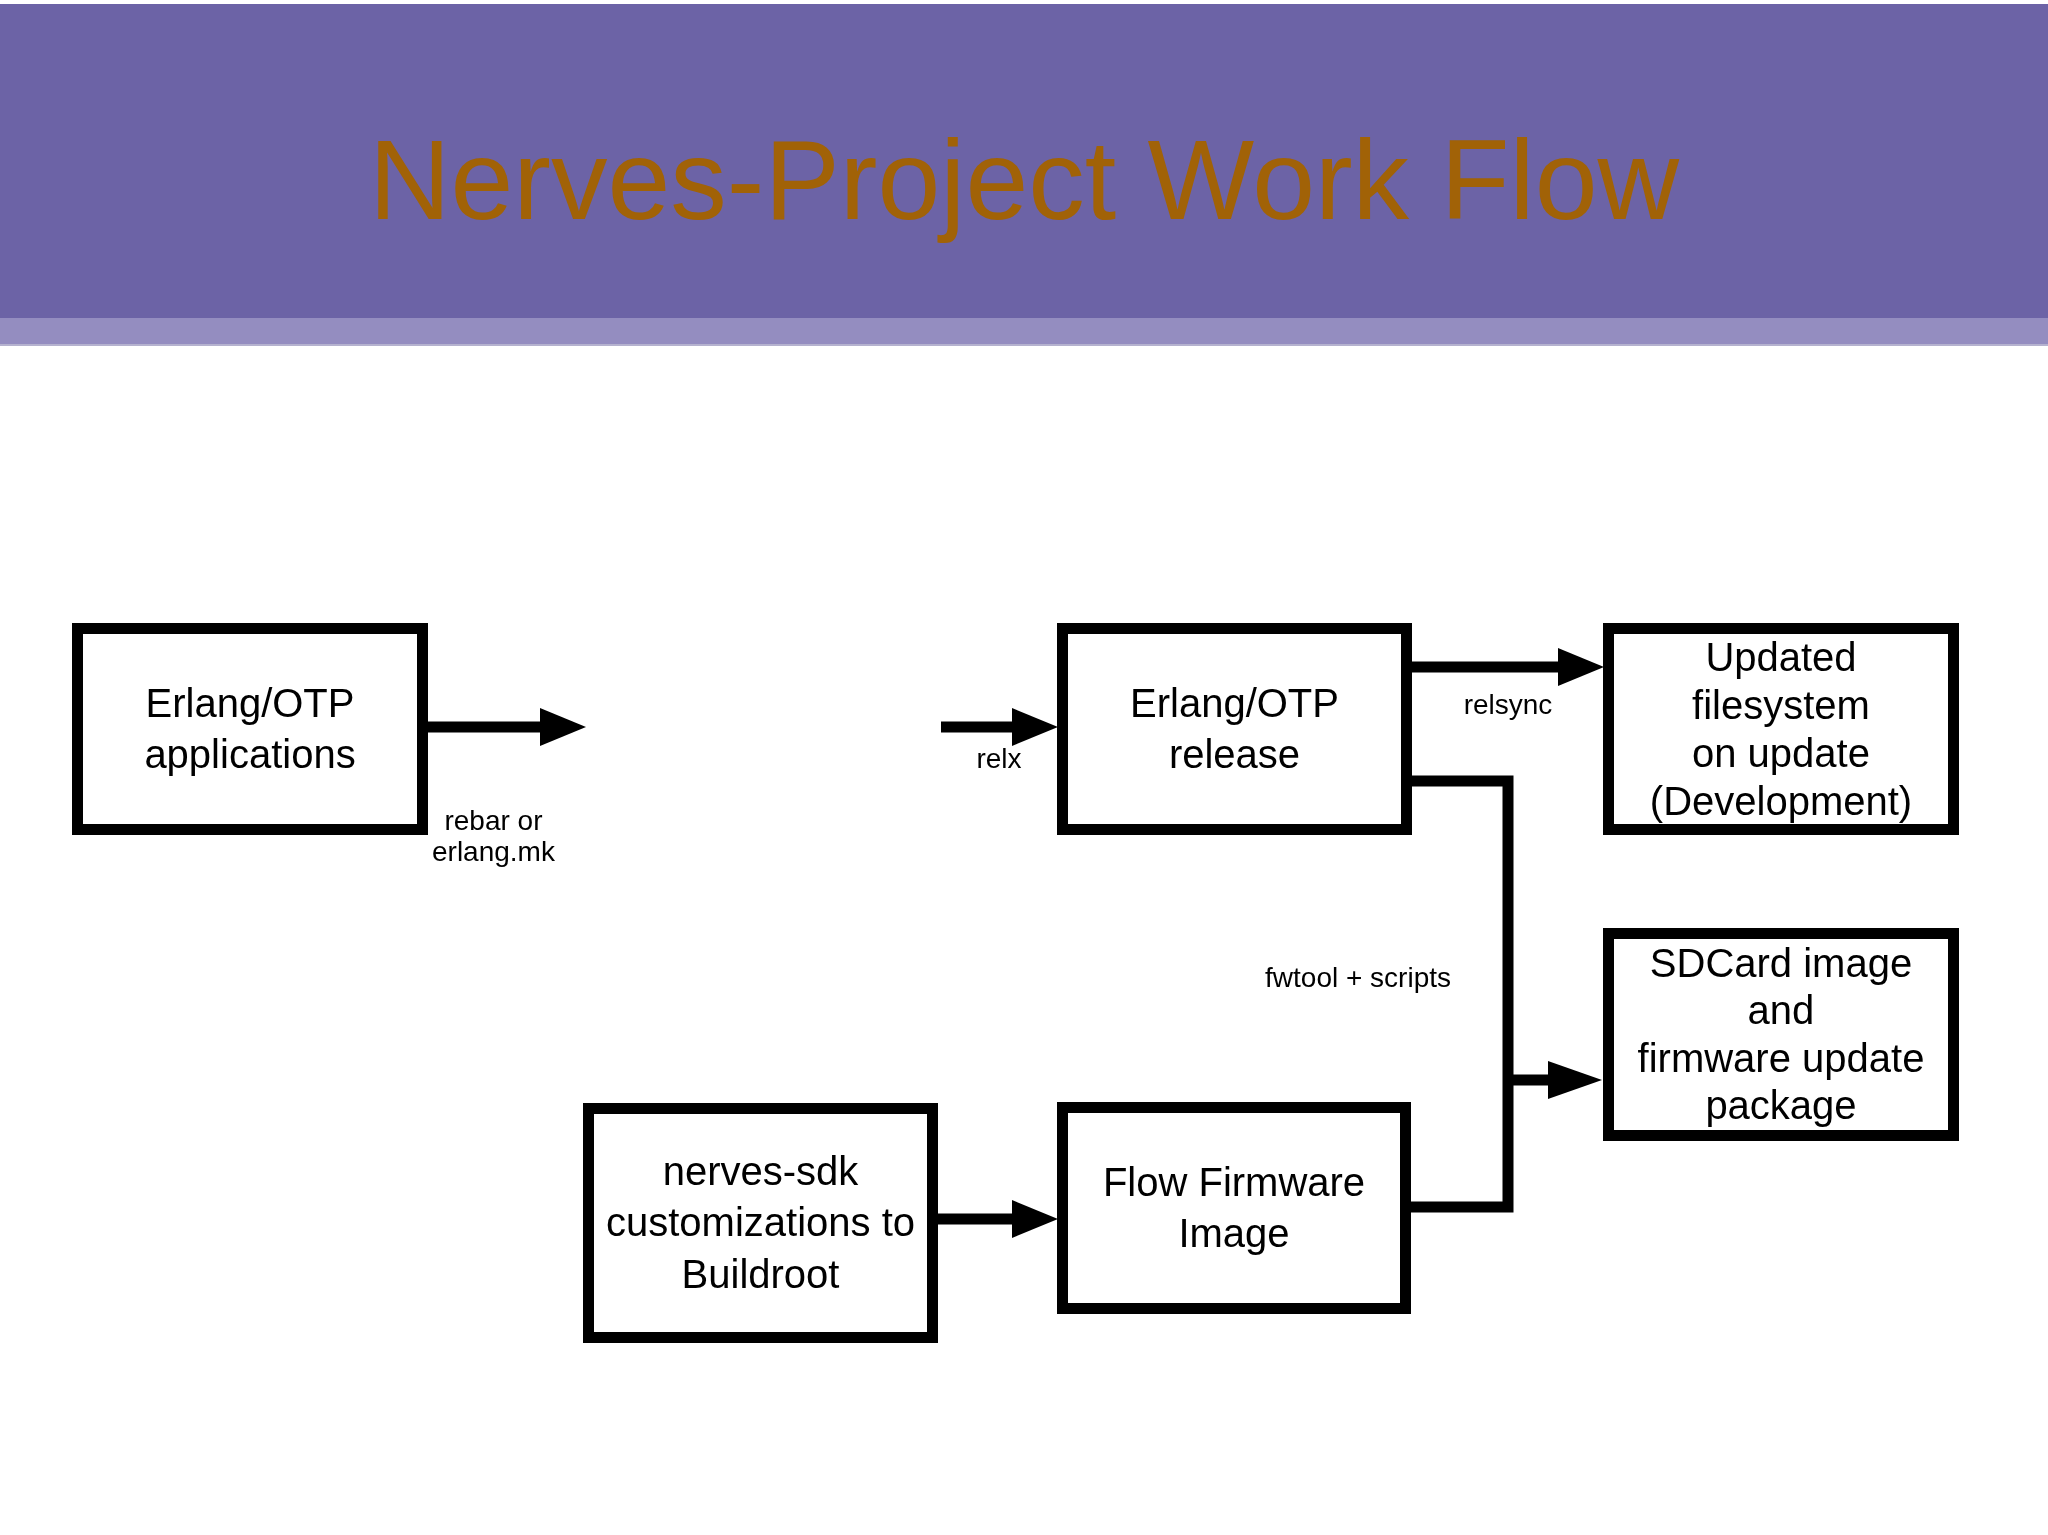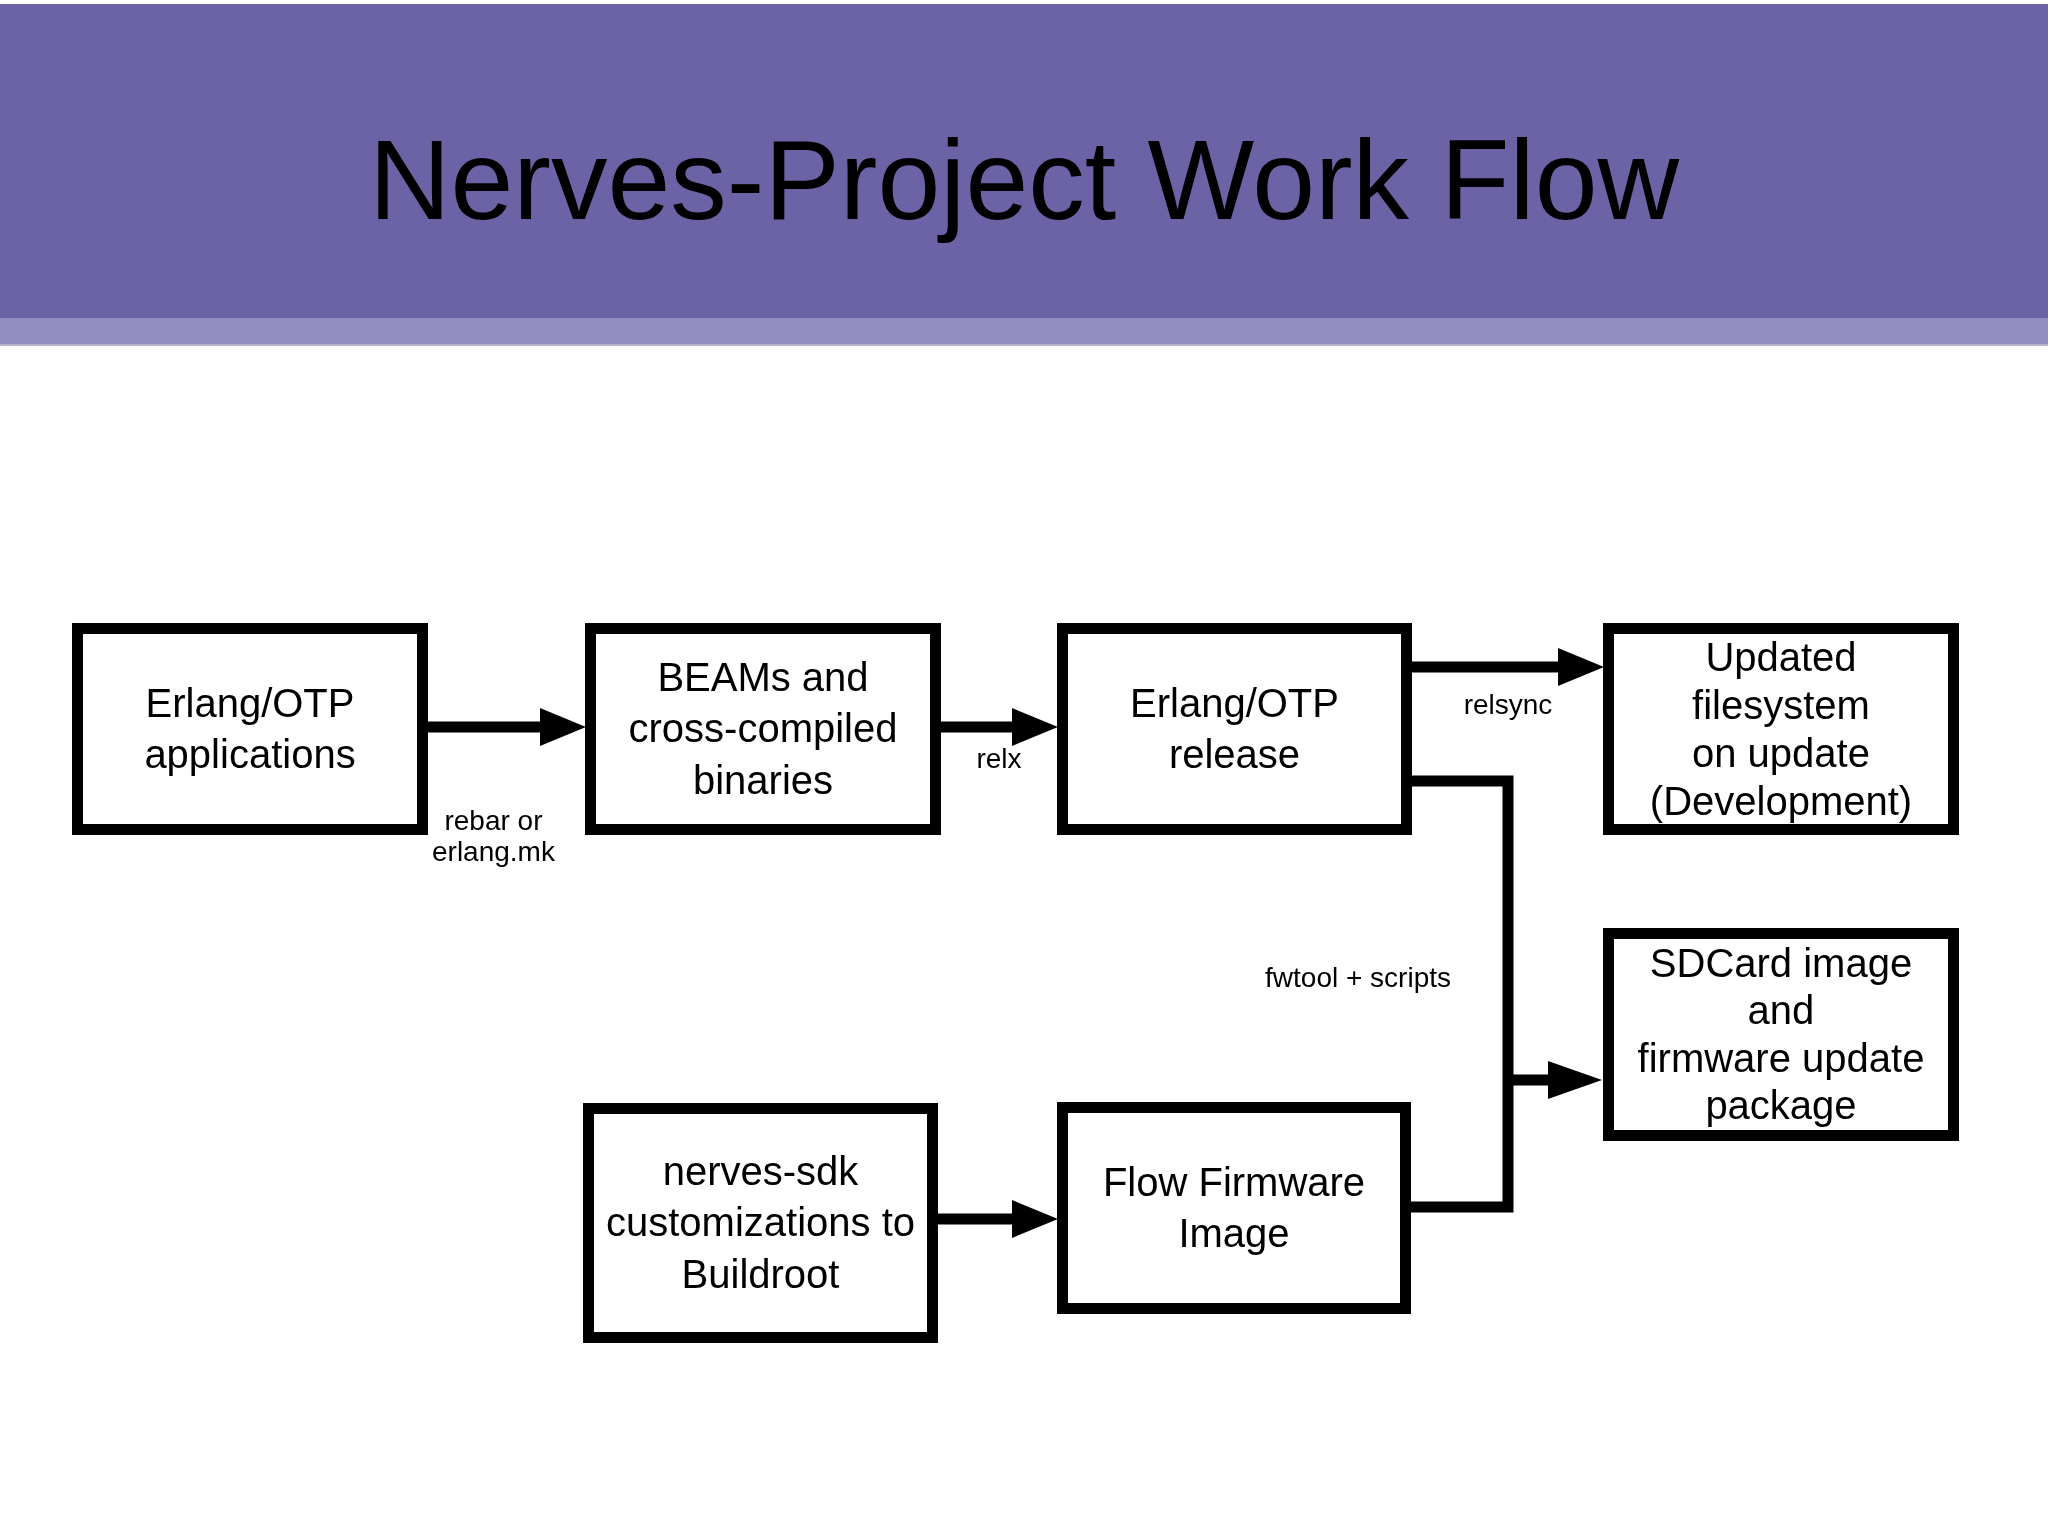--- a/index.html
+++ b/index.html
@@ -35,21 +35,21 @@
     border-bottom: 2px solid #b5b2cf;
   }
   .slide-title {
     position: absolute;
     left: 0;
     top: 124px;
     width: 2048px;
     text-align: center;
     font-size: 113px;
     line-height: 1.0;
-    color: #000000;
+    color: #a16207;
     white-space: nowrap;
   }
   
   .diagram {
     position: absolute;
     left: 0;
     top: 344px;
     width: 2048px;
     height: 1191px;
   }
@@ -124,25 +124,20 @@
 
       <line x1="938" y1="1219" x2="1014" y2="1219" stroke="#000" stroke-width="11"></line>
       <polygon points="1012,1200 1012,1238 1058,1219" fill="#000"></polygon>
     </svg>
   </div>
 
   <div class="node node-apps">
     <span>Erlang/OTP
 applications</span>
   </div>
-  <div class="node node-beams">
-    <span>BEAMs and
-cross-compiled
-binaries</span>
-  </div>
   <div class="node node-release">
     <span>Erlang/OTP
 release</span>
   </div>
   <div class="node node-updatedfs">
     <span>Updated filesystem
 on update
 (Development)</span>
   </div>
   <div class="node node-sdcard">

